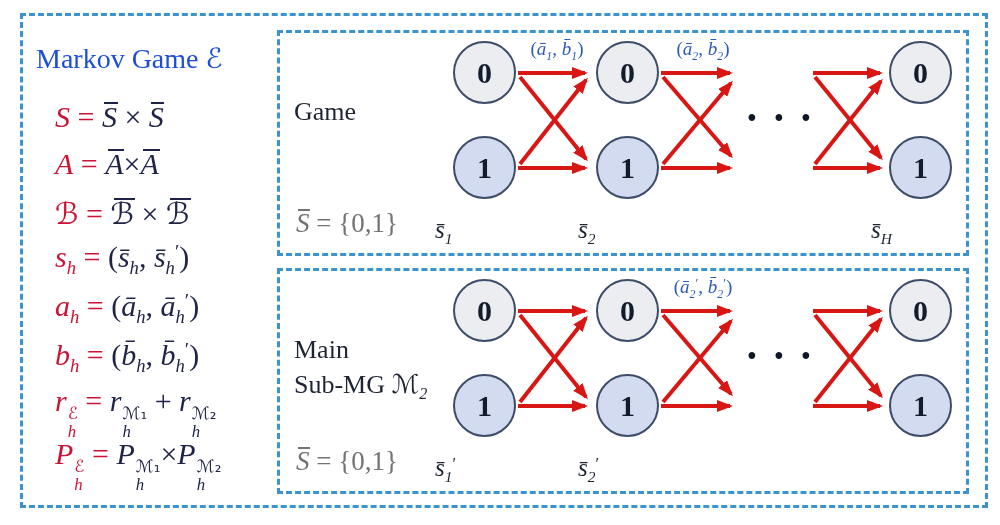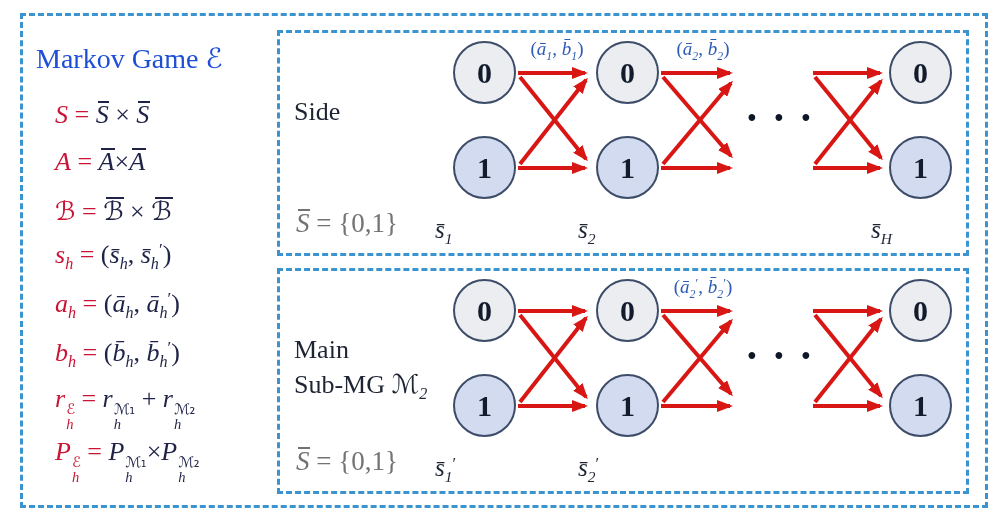--- a/index.html
+++ b/index.html
@@ -6,21 +6,21 @@
   .canvas{
     position:relative;width:1000px;height:525px;background:#ffffff;
     font-family:"Liberation Serif","DejaVu Serif",serif;color:#1d2433;overflow:hidden;
   }
   .outer-box{
     position:absolute;left:20px;top:13px;width:962px;height:489px;
     border:3px dashed #3b93cf;
   }
   
   .mg-title{position:absolute;left:36px;top:42px;font-size:28px;color:#1d4ed8;white-space:pre;}
-  .eqline{position:absolute;left:55px;font-size:26px;color:#1e2347;white-space:pre;}
+  .eqline{position:absolute;left:55px;font-size:30px;color:#1e2347;white-space:pre;}
   .eq1{top:100px}.eq2{top:147px}.eq3{top:196px}.eq4{top:240px}
   .eq5{top:289px}.eq6{top:338px}.eq7{top:384px}.eq8{top:437px}
   
   .tok{white-space:pre;}
   .it{font-style:italic;}
   .rl{font-family:"DejaVu Sans","DejaVu Serif",serif;}
   .bar{position:relative;display:inline-block;}
   .bar::after{content:"";position:absolute;left:16%;right:-4%;top:0.05em;border-top:0.085em solid currentColor;}
   .tok sub{font-size:.62em;font-style:italic;line-height:0;}
   .ss{display:inline-flex;flex-direction:column;font-size:.56em;line-height:1.05;vertical-align:-0.5em;text-align:left;margin-left:1px;}
@@ -88,21 +88,21 @@
       </g>
       <g stroke="#d81714" stroke-width="4" marker-end="url(#ah1)">
         <line x1="533" y1="40" x2="600" y2="40"></line>
         <line x1="533" y1="135" x2="600" y2="135"></line>
         <line x1="535" y1="44" x2="601" y2="125"></line>
         <line x1="535" y1="131" x2="601" y2="48"></line>
       </g>
     </svg>
 
     <div class="boxname">
-      <div>Side</div>
+      <div>Game</div>
     </div>
     <div class="sspace"><span class="tok"><span class="it bar">S</span></span><span class="tok"><span class=""> = {0,1}</span></span></div>
 
     <div class="node n0 c1 r0">
         <span>0</span>
       </div>
     <div class="node n1 c1 r1">
         <span>1</span>
       </div>
     <div class="node n0 c2 r0">

